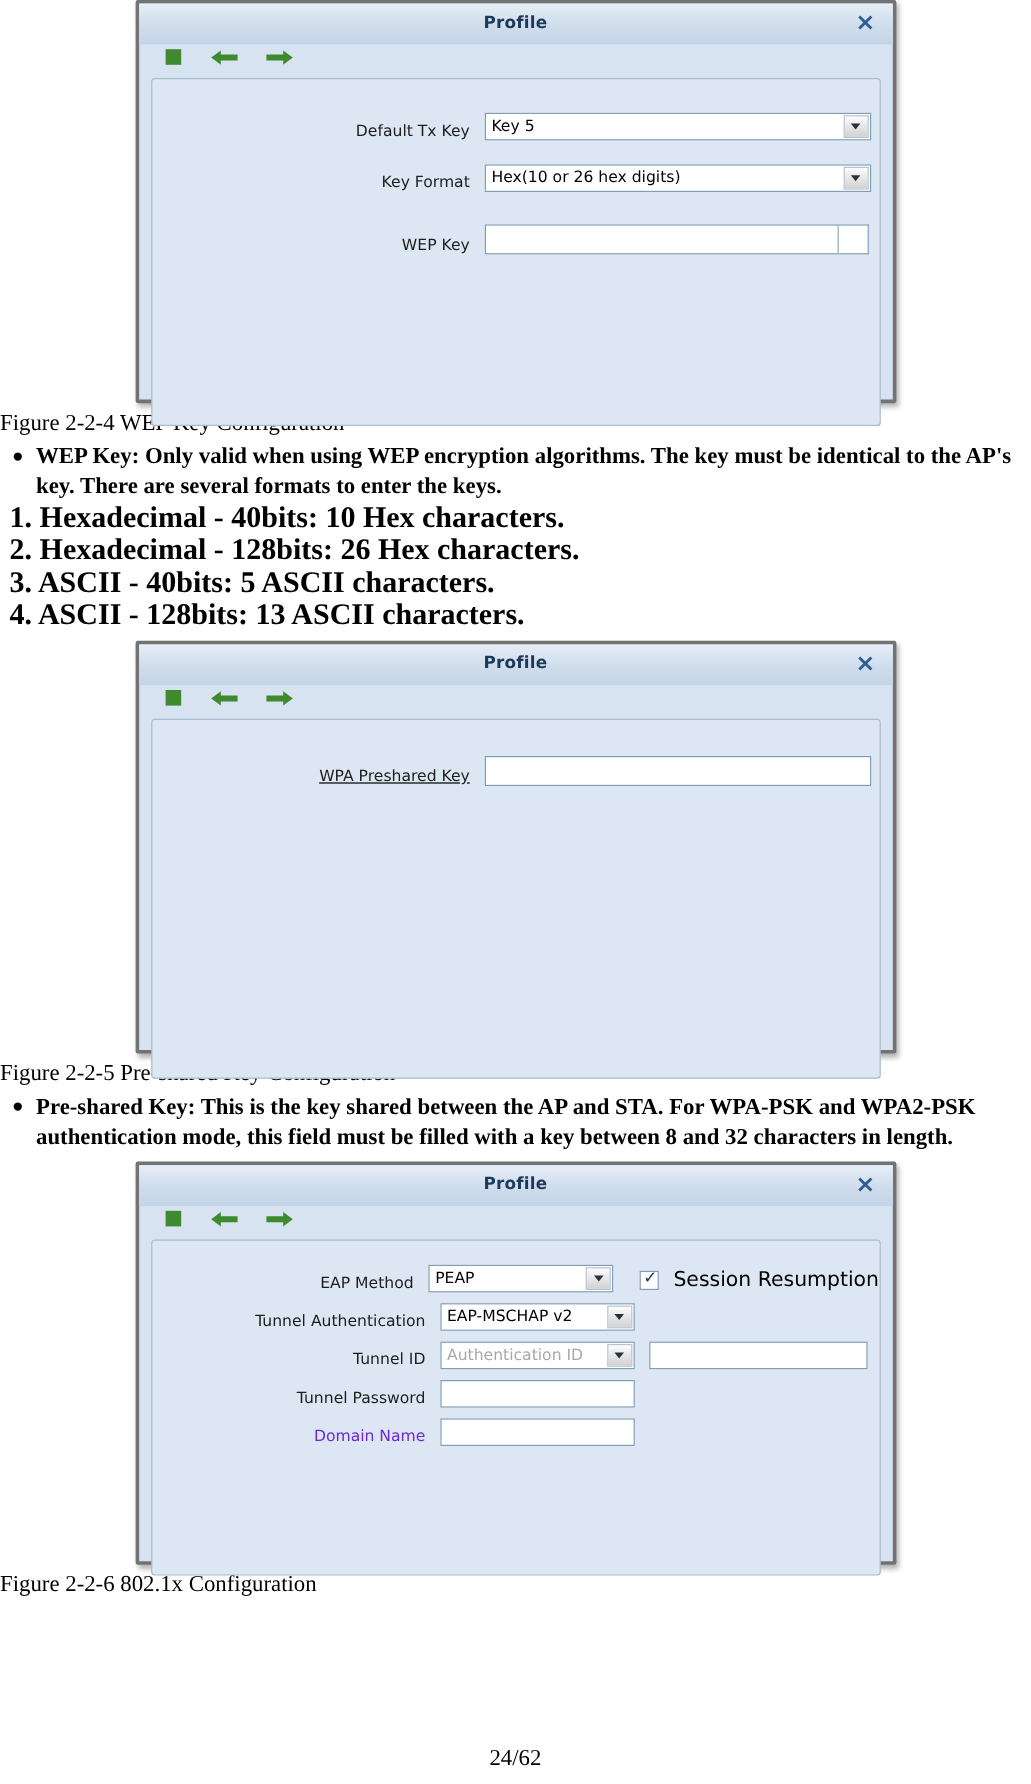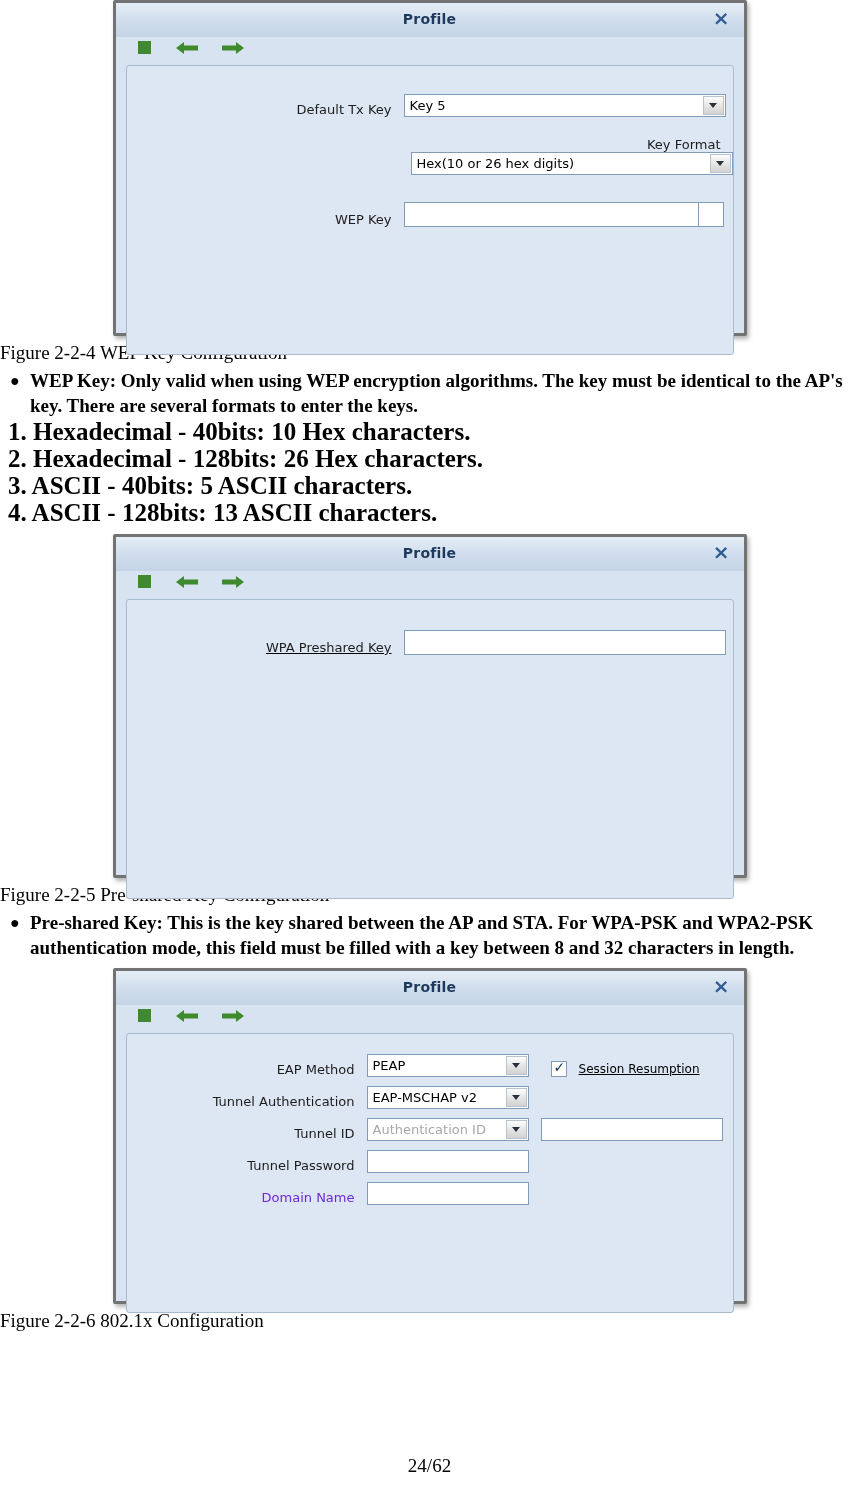--- a/index.html
+++ b/index.html
@@ -154,25 +154,24 @@
   }
   .checkbox-box .tick {
     position: absolute;
     left: 2px; top: -2px;
     font-size: 14px;
     color: #12305a;
     font-family: "DejaVu Sans", sans-serif;
     line-height: 14px;
   }
   .checkbox-label {
-    font-size: 12px;
+    font-size: 17px;
     padding-left: 7px;
     vertical-align: middle;
     font-family: "DejaVu Sans", sans-serif;
-    text-decoration: underline;
   }
 
   
   .caption {
     text-align: left;
     font-size: 19px;
     font-family: "Liberation Serif", serif;
     margin: 6px 0 2px 0;
   }
   .bullet-para {
@@ -233,21 +232,21 @@
     <div class="dialog-panel" style="height:260px; padding-top:28px;">
       <div class="field-row" style="margin-bottom:20px;">
         <div class="field-label" style="width:245px;">Default Tx Key</div>
         <div class="combo" style="width:322px;">
           <span class="combo-text">Key 5</span>
           <span class="combo-btn">
               <span class="caret"></span>
             </span>
         </div>
       </div>
-      <div class="field-row" style="margin-bottom:27px;flex-direction:column;">
+      <div class="field-row" style="margin-bottom:27px;">
         <div class="field-label" style="width:245px;">Key Format</div>
         <div class="combo" style="width:322px;">
           <span class="combo-text">Hex(10 or 26 hex digits)</span>
           <span class="combo-btn">
               <span class="caret"></span>
             </span>
         </div>
       </div>
       <div class="field-row">
         <div class="field-label" style="width:245px;">WEP Key</div>

